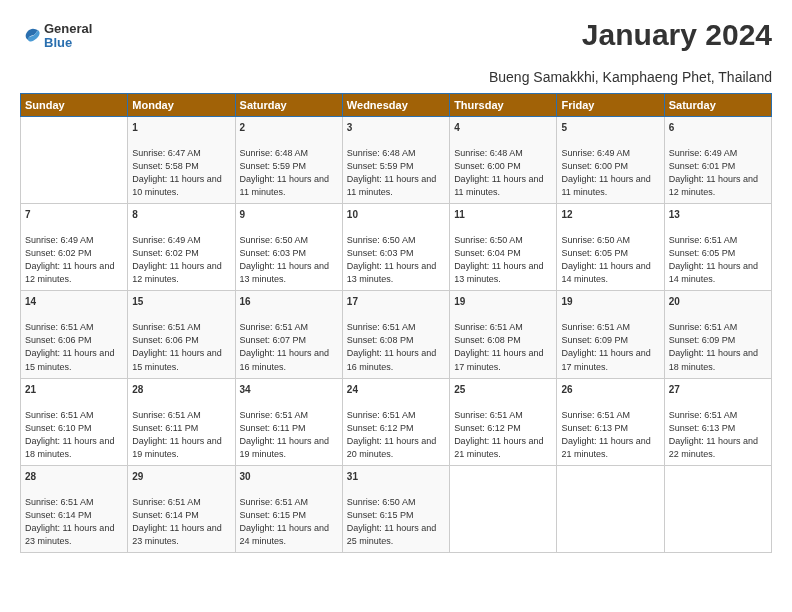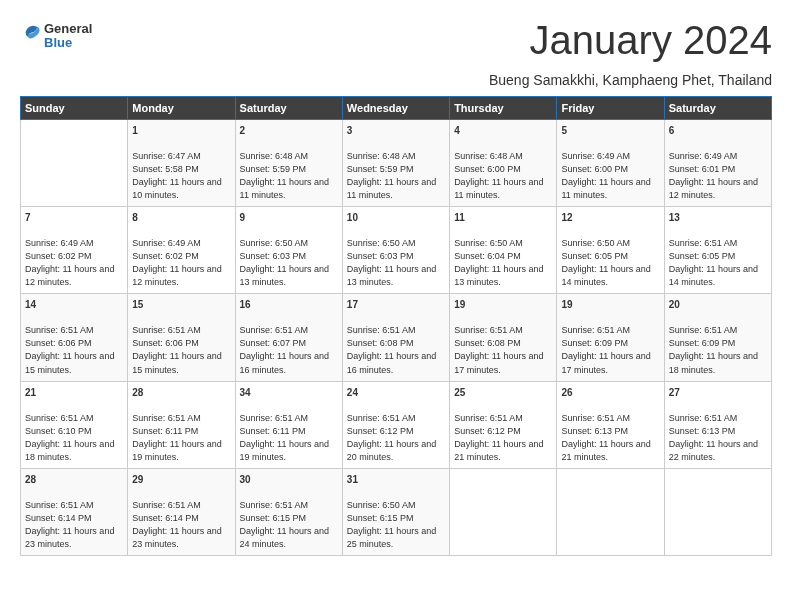--- a/index.html
+++ b/index.html
@@ -16,58 +16,58 @@
       padding: 18px 20px 10px 20px;
     }
     .header {
       display: flex;
       align-items: flex-start;
       justify-content: space-between;
       margin-bottom: 8px;
     }
     .logo {
       display: flex;
-      align-items: flex-start;
+      align-items: center;
       margin-top: 4px;
     }
     .logo-text {
       display: flex;
       flex-direction: column;
       font-size: 13px;
       font-weight: bold;
       line-height: 1.1;
     }
     .logo-general { color: #333; }
     .logo-blue { color: #2a6faf; }
     .logo-bird {
       width: 22px;
       height: 22px;
       margin-left: 2px;
     }
     .title-block {
       text-align: right;
     }
     .main-title {
-      font-size: 40px;
-      font-weight: normal;
+      font-size: 30px;
+      font-weight: bold;
       color: #333;
       line-height: 1.1;
     }
     .sub-title {
       font-size: 14px;
       color: #333;
-      margin-top: 10px;
+      margin-top: 18px;
     }
     table {
       width: 100%;
       border-collapse: collapse;
       font-size: 9.5px;
     }
     thead tr th {
-      background-color: #404040;
+      background-color: #a16207;
       color: #fff;
       font-weight: bold;
       padding: 5px 4px;
       text-align: left;
       font-size: 11px;
       border: 1px solid #2a6faf;
     }
     tbody tr td {
       vertical-align: top;
       padding: 4px 4px;

